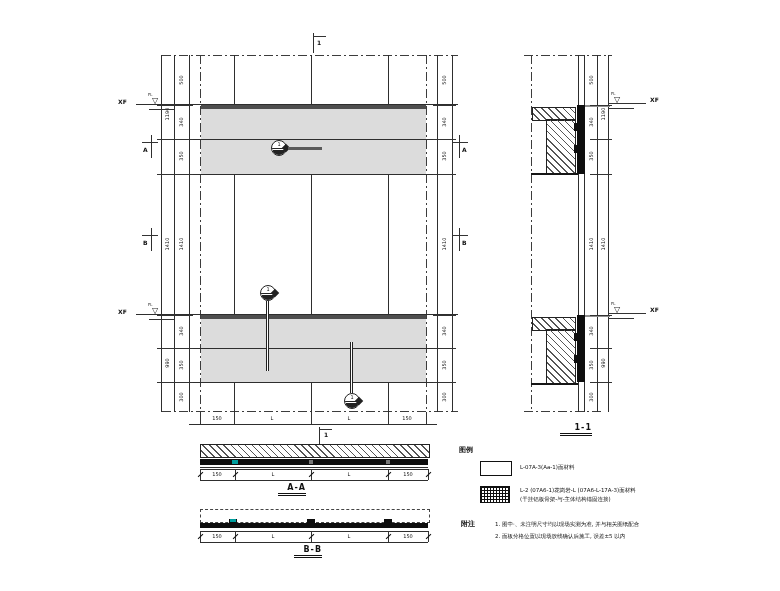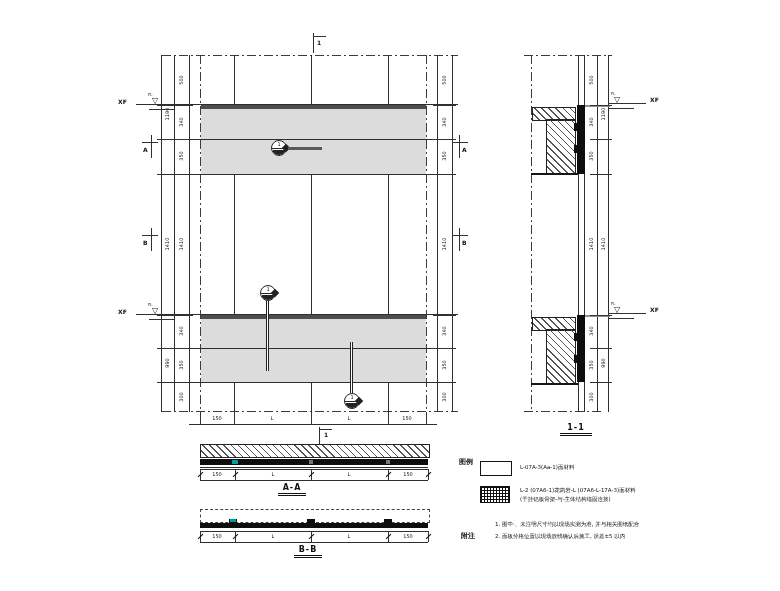--- a/index.html
+++ b/index.html
@@ -17,35 +17,35 @@
      repeating-linear-gradient(45deg,transparent 0 4px,#555 4px 5px);}
   .gridswatch{position:absolute;border:1.5px solid #111;background:
      repeating-linear-gradient(to right,#111 0 1px,transparent 1px 3px),
      repeating-linear-gradient(to bottom,#111 0 1px,transparent 1px 3px);}
   .swatch{position:absolute;border:1.5px solid #111;background:#fff;}
   .dimc{position:absolute;font-size:5px;line-height:6px;color:#111;width:20px;text-align:center;}
   .dimv{position:absolute;font-size:5px;line-height:6px;color:#111;width:20px;height:6px;text-align:center;transform:rotate(-90deg);}
   .mk{position:absolute;font-size:6px;font-weight:bold;line-height:6px;}
   .mks{position:absolute;font-size:4px;line-height:4px;color:#222;}
   .tri{position:absolute;font-size:8px;line-height:8px;color:#222;}
-  .seclabel{position:absolute;font-size:8px;font-weight:bold;text-align:center;
+  .seclabel{position:absolute;font-size:8px;font-weight:bold;text-align:right;
             border-bottom:3px double #111;padding-bottom:1px;letter-spacing:1px;}
   .tkv{position:absolute;width:1px;background:#333;}
   .tkh{position:absolute;height:1px;background:#333;}
   .slash{position:absolute;width:7px;height:1px;background:#111;transform:rotate(-45deg);}
   .callout{position:absolute;width:20px;height:16px;}
   .co-circle{position:absolute;left:0;top:0;width:14px;height:14px;border:1px solid #222;border-radius:50%;background:#fff;overflow:hidden;}
   .co-num{position:absolute;top:1px;left:0;right:0;text-align:center;font-size:5px;line-height:5px;color:#111;}
   .co-mid{position:absolute;top:7px;left:0;right:0;height:1px;background:#222;}
   .co-fill{position:absolute;bottom:0;left:1px;right:1px;height:5px;background:#222;}
   .co-diamond{position:absolute;left:12px;top:5px;width:6px;height:6px;background:#222;transform:rotate(45deg);}
   .leaderv{position:absolute;width:3px;background:linear-gradient(to right,#222 0 1px,#fff 1px 2px,#222 2px 3px);}
   .leaderh{position:absolute;height:3px;background:#5a5a5a;}
   .note{position:absolute;font-size:5.5px;line-height:7px;color:#111;white-space:nowrap;}
-  .ttl{position:absolute;font-size:7px;font-weight:bold;color:#111;line-height:8px;margin-top:12px;}
+  .ttl{position:absolute;font-size:7px;font-weight:bold;color:#111;line-height:8px;}
   .grayln{position:absolute;height:2px;background:#8f8f8f;}
 </style>
 </head>
 <body>
 
 <div id="canvas">
 
   <div class="ddh" style="left:162px;top:55px;width:296px;"></div>
   <div class="ddh" style="left:162px;top:411px;width:296px;"></div>
   <div class="ddv" style="left:200px;top:55px;height:357px;"></div>

